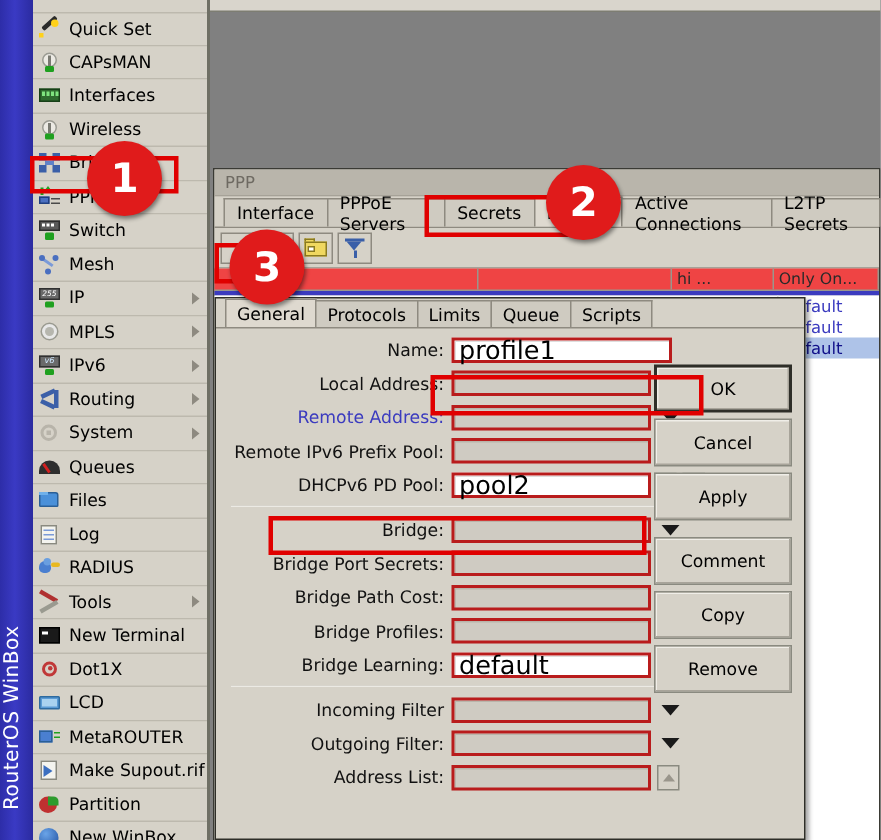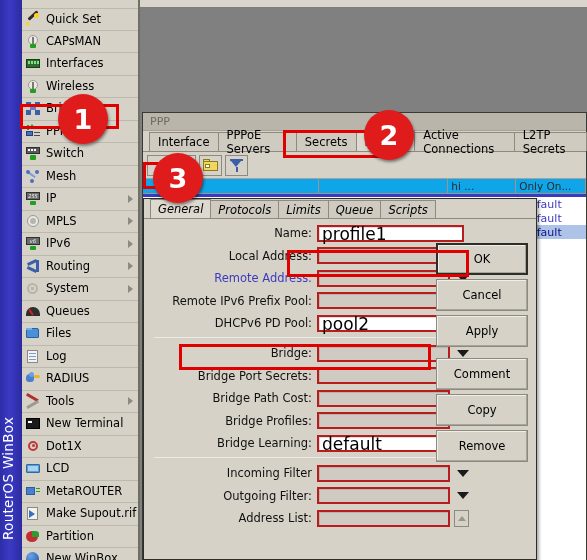--- a/index.html
+++ b/index.html
@@ -180,21 +180,21 @@
   .folder-ico .ft { position:absolute; left:0; top:0px; width:7px; height:3px; background:#f0d860; border:1px solid #8a7a20; border-bottom:none; }
   .folder-ico .fi { position:absolute; left:2px; top:5px; width:5px; height:4px; background:#fff; border:1px solid #8a7a20; }
 
   .funnel { width: 13px; height: 13px; position: relative; }
   .funnel .fn1 { position:absolute; left:0; top:0; width:13px; height:2px; background:#3a5fa8; }
   .funnel .fn2 { position:absolute; left:1px; top:2px; width:0; height:0; border-top:6px solid #3a5fa8; border-left:5.5px solid transparent; border-right:5.5px solid transparent; }
   .funnel .fn3 { position:absolute; left:5.5px; top:8px; width:2px; height:5px; background:#3a5fa8; }
 
   
   .list-head {
-    height: 15px; display: flex; background: #0ea5e9; border-bottom: 1px solid #9a968c;
+    height: 15px; display: flex; background: #ef4444; border-bottom: 1px solid #9a968c;
     font-size: 10.5px; color: #2a2a2a;
   }
   .lh { border-right: 1px solid #9a968c; padding: 1px 3px 0 3px; overflow: hidden; white-space: nowrap; }
   .list-body { background: #ffffff; height: 390px; }
   .lrow { height: 14px; display: flex; align-items: center; font-size: 11px; color: #3b3bbf; padding-left: 2px; }
   .lrow .c0 { width: 374px; border-right: 1px solid #e4e4e4; height: 14px; }
   .lrow .c1 { padding-left: 4px; }
   .lrow.sel { background: #aec3e8; color: #10108a; }
 
   
@@ -212,33 +212,33 @@
   }
   .dlg-title .sp { flex: 1; }
   .wbtn {
     width: 15px; height: 14px; background: #d6d2c8; border: 1px solid #2e2e28;
     margin-right: 2px; display:flex; align-items:center; justify-content:center;
     position: relative; cursor: default;
   }
   .wbtn .sq { width: 8px; height: 8px; border: 1.5px solid #1a1a1a; }
   .wbtn .xx { font-size: 11px; line-height: 9px; font-weight: bold; color: #1a1a1a; }
 
-  .dlg-tabs { height: 20px; display: flex; align-items: flex-end; padding-left: 6px; border-bottom: 1px solid #8e8a80; font-style: italic; }
+  .dlg-tabs { height: 20px; display: flex; align-items: flex-end; padding-left: 6px; border-bottom: 1px solid #8e8a80; }
   .dtab {
     height: 18px; padding: 0 7px; display: flex; align-items: center;
     background: #cfcbc1; border: 1px solid #8e8a80; border-bottom: none;
     font-size: 11.5px; margin-right: -1px; cursor: default;
   }
   .dtab.sel { background: #ded9cf; height: 19px; }
 
   .dlg-body { position: relative; padding-top: 4px; }
 
   .frow { display: flex; align-items: center; height: 20px; margin-bottom: 2.5px; }
   .flabel {
-    width: 173px; text-align: right; padding-right: 5px;
+    width: 157px; text-align: right; padding-right: 5px;
     font-size: 11.5px; color: #111; white-space: nowrap;
   }
   .flabel.blue { color: #3b3bbf; }
   .fin {
     height: 17px; border: 2px solid #b91c1c; background: #cfcbc2;
     font-size: 17px; padding: 0 3px; line-height: 15px; color: #000;
     box-shadow: inset 1px 1px 0 #b9b5aa;
   }
   .fin.w1 { width: 133px; }
   .fin.white { background: #ffffff; box-shadow: inset 1px 1px 0 #dedede; }

